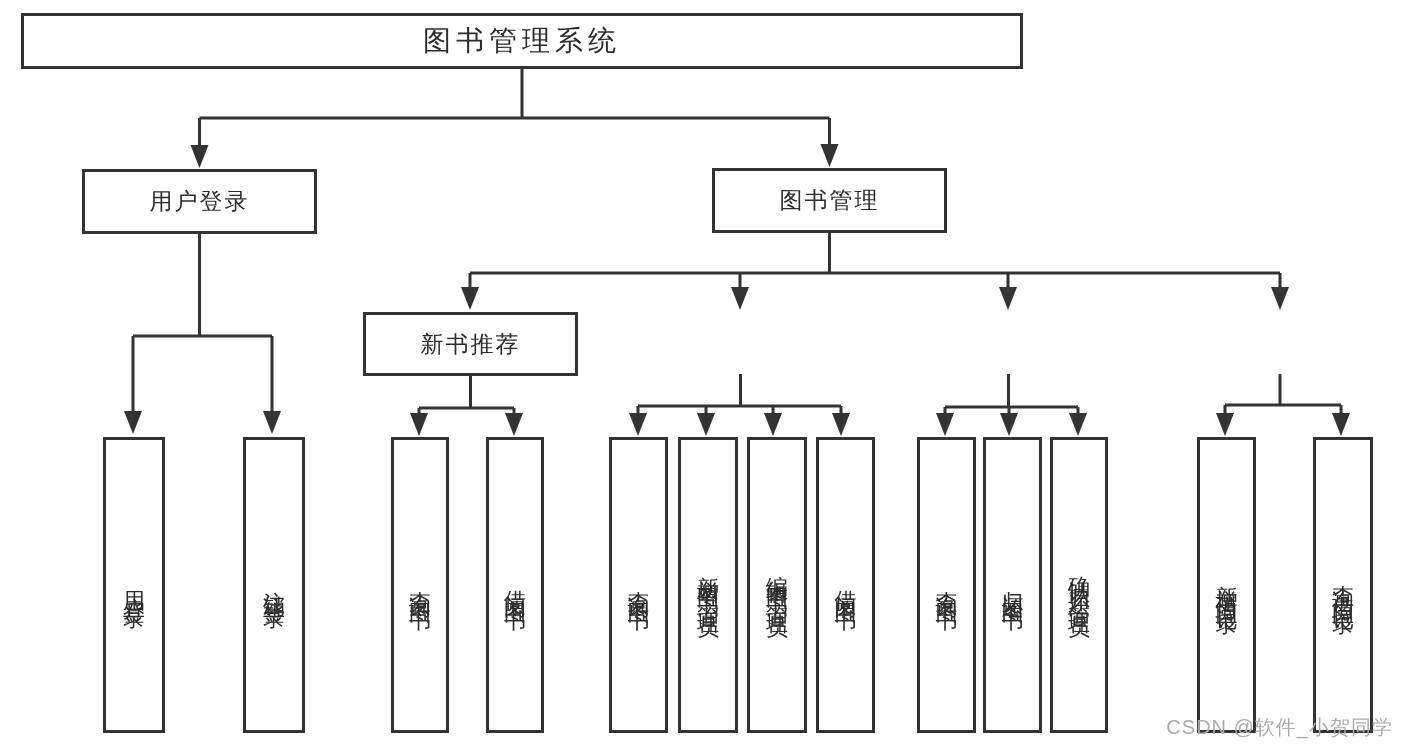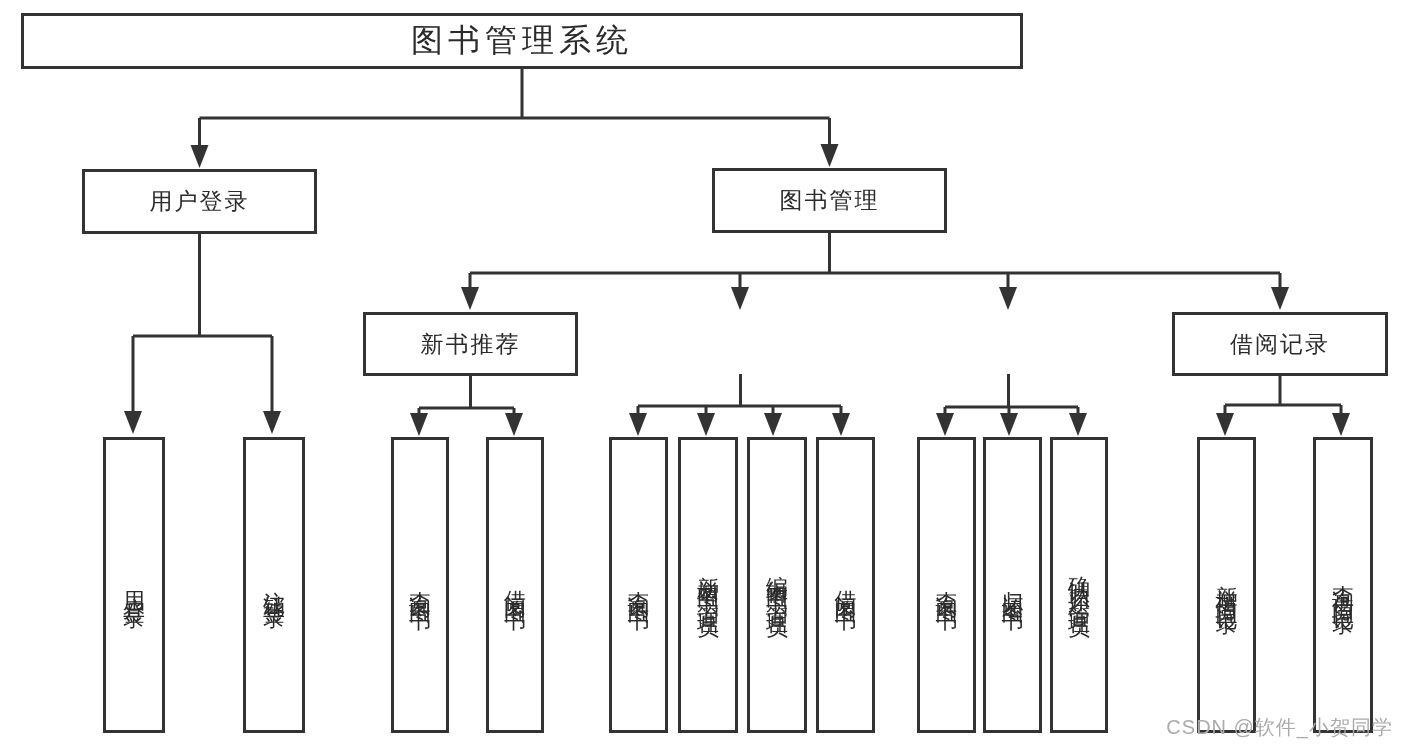--- a/index.html
+++ b/index.html
@@ -18,21 +18,21 @@
     box-sizing:border-box;
     background:#ffffff;
     border:3px solid #333333;
     display:flex;
     align-items:center;
     justify-content:center;
     font-size:23px;
     letter-spacing:2px;
     white-space:nowrap;
   }
-  .title-box{font-size:32px;letter-spacing:5px;text-align:center;}
+  .title-box{font-size:28px;letter-spacing:5px;text-align:center;}
   .vbox{
     writing-mode:vertical-rl;
     text-orientation:mixed;
     font-size:22px;
     letter-spacing:6px;
     line-height:1;
     white-space:normal;
   }
   
   #n-root          {left:21px;  top:13px;  width:1002px; height:56px;}
@@ -115,21 +115,20 @@
       <polygon points="1332,413 1350,413 1341,436"></polygon>
     </g>
   </svg>
 
   <div class="box title-box" id="n-root">图书管理系统</div>
 
   <div class="box" id="n-user-login">用户登录</div>
   <div class="box" id="n-book-mgmt">图书管理</div>
 
   <div class="box" id="n-new-book-rec">新书推荐</div>
-  <div class="box" id="n-borrow-records">借阅记录</div>
 
   <div class="box vbox" id="l-user-login">用户登录</div>
   <div class="box vbox" id="l-logout">注销登录</div>
 
   <div class="box vbox" id="l-nbr-query">查询图书</div>
   <div class="box vbox" id="l-nbr-borrow">借阅图书</div>
 
   <div class="box vbox" id="l-bb-query">查询图书</div>
   <div class="box vbox" id="l-bb-add">新增图书（管理员）</div>
   <div class="box vbox" id="l-bb-edit">编辑图书（管理员）</div>

